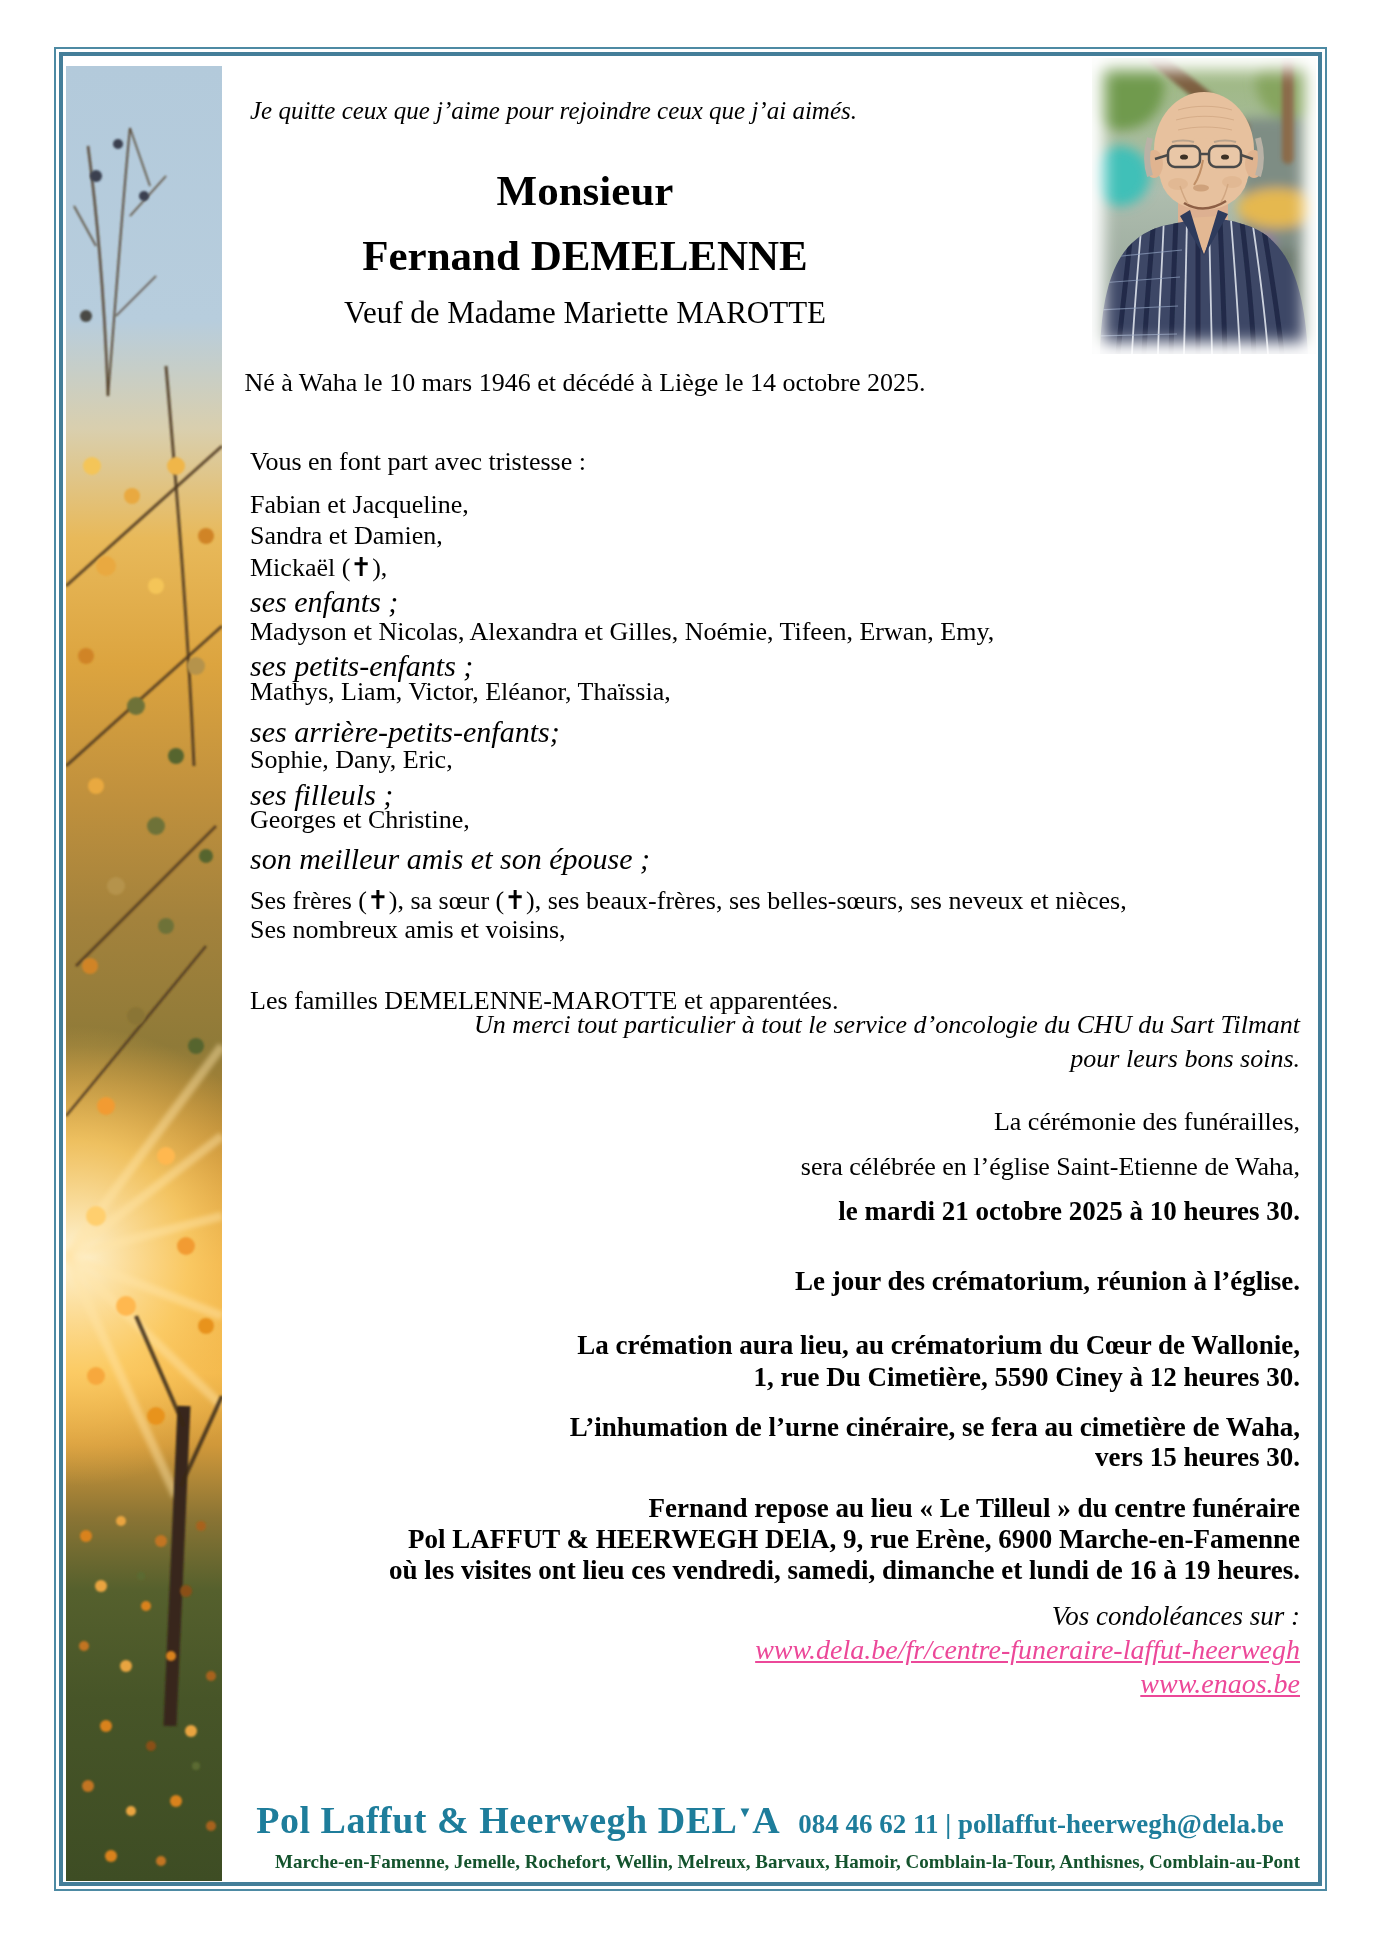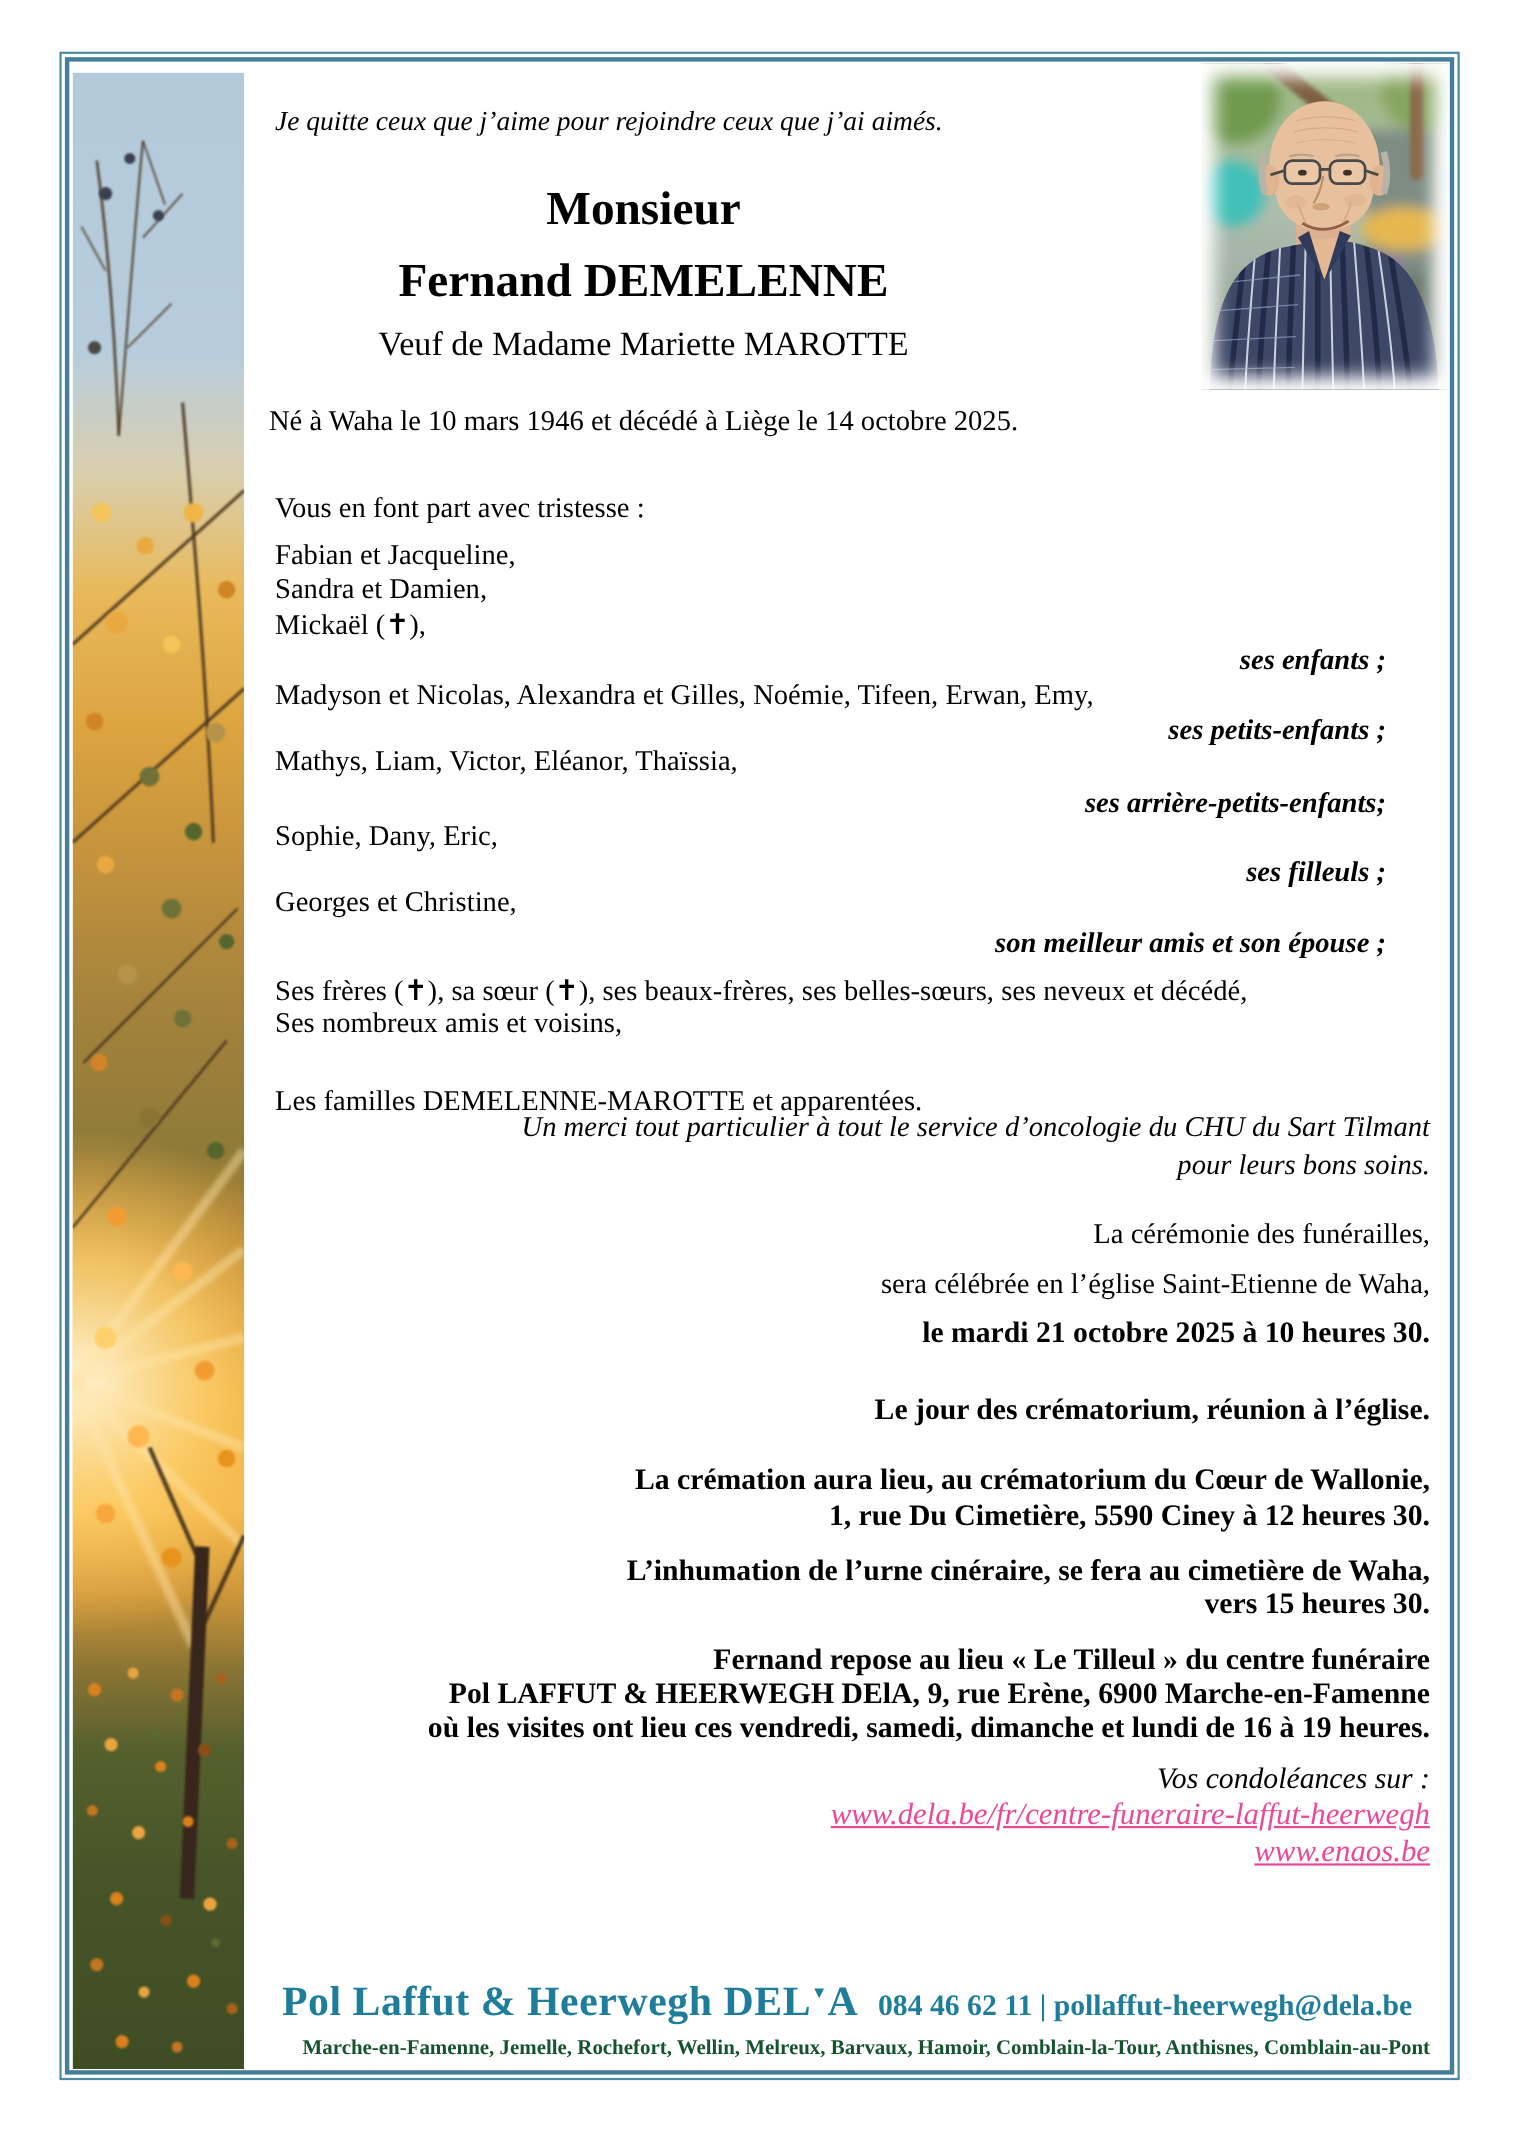--- a/index.html
+++ b/index.html
@@ -23,21 +23,21 @@
   
   .abs{position:absolute;white-space:nowrap;}
   .quote{left:250px;top:97px;font-style:italic;font-size:25px;}
   .titleblock{left:250px;width:670px;text-align:center;}
   .t-monsieur{top:166px;font-size:43px;font-weight:bold;}
   .t-name{top:231px;font-size:43px;font-weight:bold;}
   .t-sub{top:295px;font-size:31px;}
   .t-birth{top:368px;font-size:26px;left:230px;width:710px;text-align:center;}
   .col{left:250px;width:1010px;margin-top:28px;}
   .nm{font-size:26px;}
-  .rel{font-size:26px;font-weight:bold;font-style:italic;text-align:right;width:1010px;}
+  .rel{font-size:30px;font-weight:normal;font-style:italic;text-align:left;width:1010px;}
   .cen{left:240px;width:1060px;text-align:right;}
   .reg{font-size:26px;}
   .bld{font-size:27px;font-weight:bold;}
   .ita{font-size:27px;font-style:italic;}
   .lnk{font-size:28px;font-style:italic;color:#ec4899;text-decoration:underline;}
   
   .footer-line{left:240px;top:1798px;width:1060px;display:flex;
                justify-content:center;align-items:baseline;gap:18px;}
   .brand{font-size:38px;font-weight:600;color:#1e7d9b;letter-spacing:.5px;}
   .brand .mark{font-size:15px;vertical-align:16px;letter-spacing:0;}
@@ -286,21 +286,21 @@
 
 <div class="abs col nm" style="top:649px">Mathys, Liam, Victor, Eléanor, Thaïssia,</div>
 <div class="abs col rel" style="top:687px">ses arrière-petits-enfants;</div>
 
 <div class="abs col nm" style="top:717px">Sophie, Dany, Eric,</div>
 <div class="abs col rel" style="top:750px">ses filleuls ;</div>
 
 <div class="abs col nm" style="top:777px">Georges et Christine,</div>
 <div class="abs col rel" style="top:814px">son meilleur amis et son épouse ;</div>
 
-<div class="abs col nm" style="top:857px">Ses frères (✝), sa sœur (✝), ses beaux-frères, ses belles-sœurs, ses neveux et décédé,</div>
+<div class="abs col nm" style="top:857px">Ses frères (✝), sa sœur (✝), ses beaux-frères, ses belles-sœurs, ses neveux et nièces,</div>
 <div class="abs col nm" style="top:887px">Ses nombreux amis et voisins,</div>
 <div class="abs col nm" style="top:958px">Les familles DEMELENNE-MAROTTE et apparentées.</div>
 
 <div class="abs cen ita" style="top:1010px;font-size:26px">Un merci tout particulier à tout le service d’oncologie du CHU du Sart Tilmant</div>
 <div class="abs cen ita" style="top:1044px;font-size:26px">pour leurs bons soins.</div>
 
 <div class="abs cen reg" style="top:1107px">La cérémonie des funérailles,</div>
 <div class="abs cen reg" style="top:1152px">sera célébrée en l’église Saint-Etienne de Waha,</div>
 <div class="abs cen bld" style="top:1196px">le mardi 21 octobre 2025 à 10 heures 30.</div>
 <div class="abs cen bld" style="top:1266px">Le jour des crématorium, réunion à l’église.</div>

